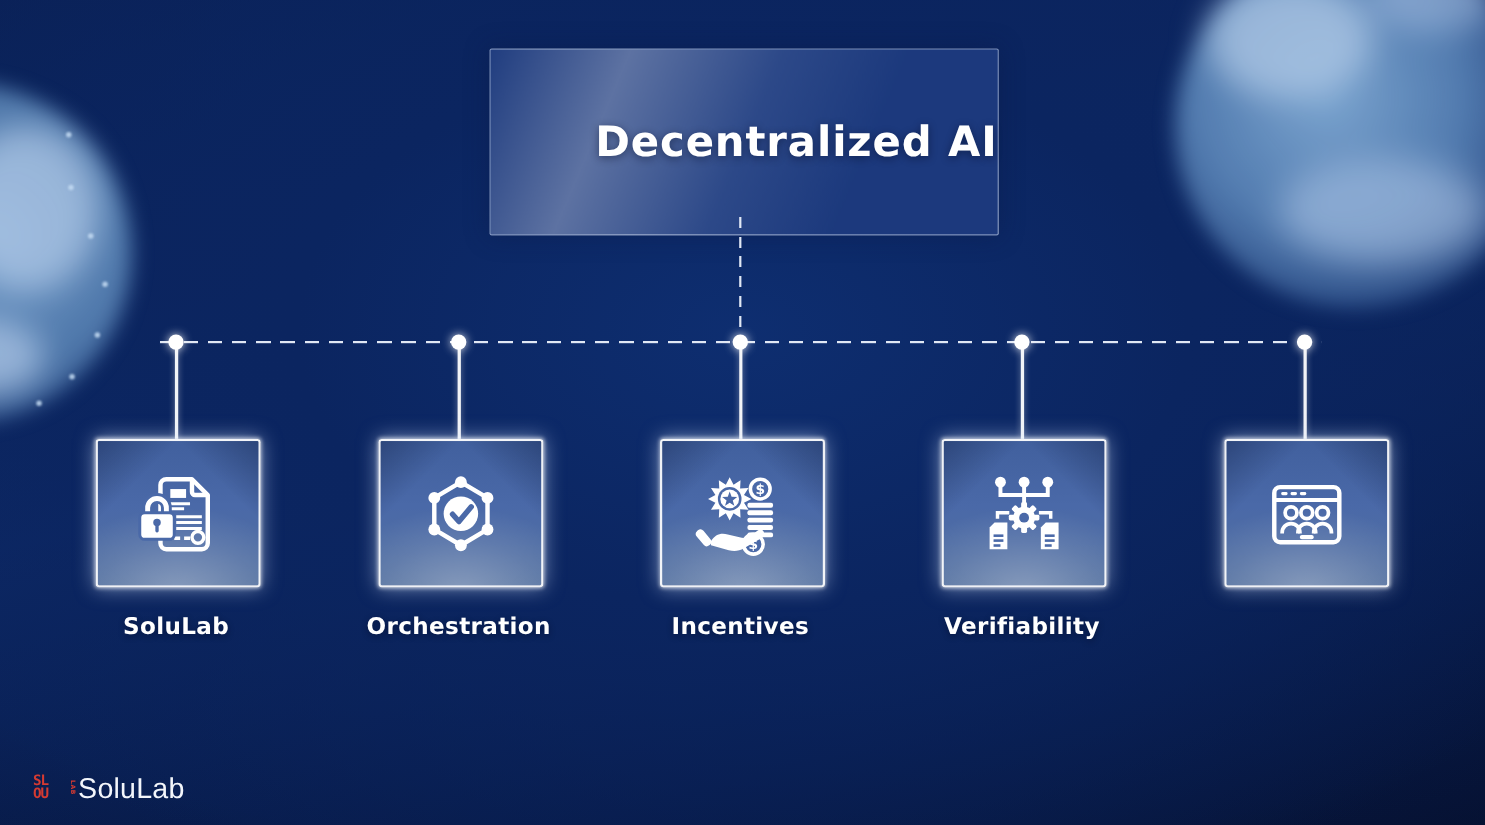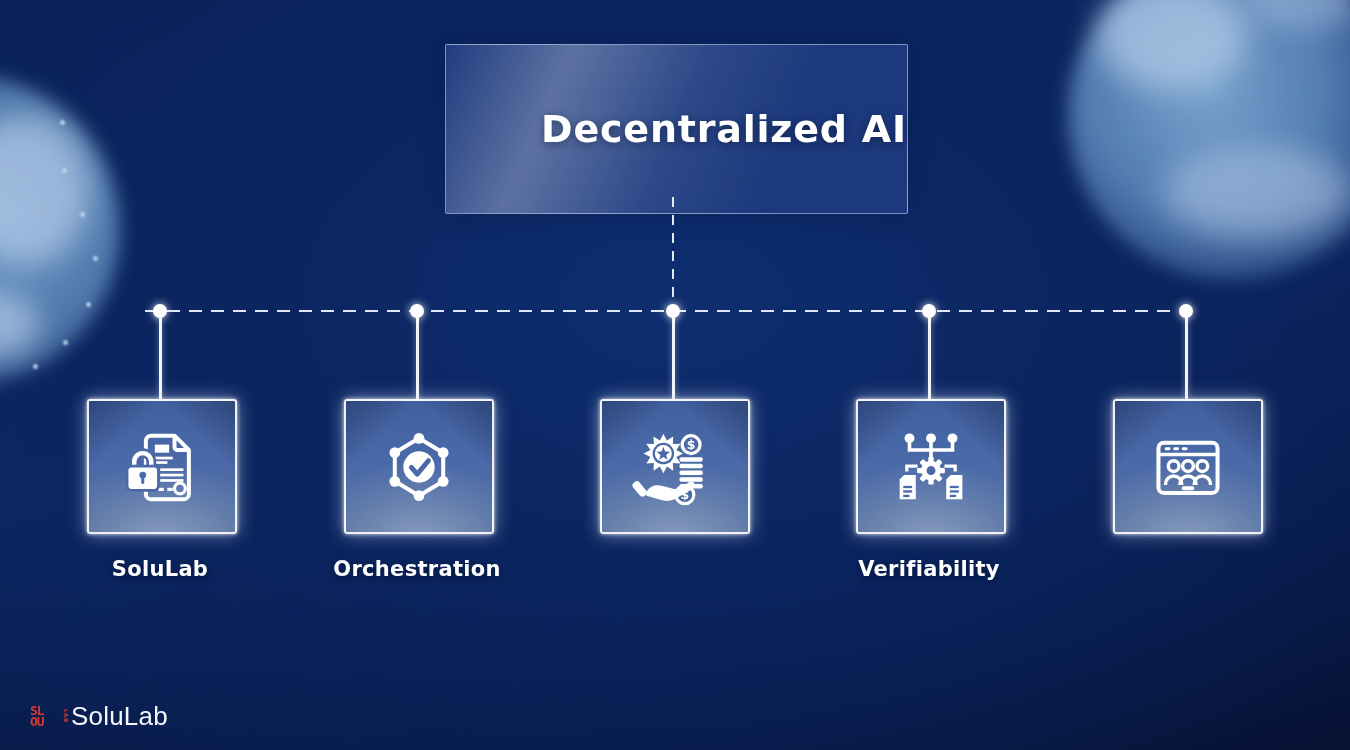--- a/index.html
+++ b/index.html
@@ -188,20 +188,21 @@
       <rect x="53" y="59.5" width="26" height="5" rx="2" fill="#fff"></rect>
       <rect x="53" y="67" width="26" height="5" rx="2" fill="#fff"></rect>
       <circle cx="66" cy="23" r="10" fill="#4a69a8" stroke="#fff" stroke-width="3.6"></circle>
       <text x="66" y="28" text-anchor="middle" font-size="14" font-weight="bold" fill="#fff" font-family="DejaVu Sans, sans-serif">$</text>
       <circle cx="59" cy="79" r="10" fill="#4a69a8" stroke="#fff" stroke-width="3.6"></circle>
       <text x="59" y="84" text-anchor="middle" font-size="14" font-weight="bold" fill="#fff" font-family="DejaVu Sans, sans-serif">$</text>
       <rect x="4" y="63" width="9" height="19" rx="4" fill="#fff" transform="rotate(-40 8.5 72.5)"></rect>
       <path d="M16 76 c4 -7 10 -9 17 -7 l12 3 c5 1.2 8 0.5 11.5 -2 l7 -5 c3.5 -2.5 7.5 0.5 6 4 c-1 2.5 -3.5 4.5 -7 6.5 l-13 7.5 c-5 3 -10 3.5 -15.5 2 l-18 -5 z" fill="#fff"></path>
     </svg>
   </div>
+  <div class="col col-2 node-label">Incentives</div>
 
   <div class="col col-3 branch-dot"></div>
   <div class="col col-3 drop-line"></div>
   <div class="col col-3 node-box">
     <svg viewBox="0 0 96 96">
       <circle cx="24" cy="16" r="5.5" fill="#fff"></circle>
       <circle cx="48" cy="16" r="5.5" fill="#fff"></circle>
       <circle cx="72" cy="16" r="5.5" fill="#fff"></circle>
       <path d="M24 21 v8 h48 v-8" fill="none" stroke="#fff" stroke-width="4"></path>
       <line x1="48" y1="21" x2="48" y2="40" stroke="#fff" stroke-width="4"></line>

